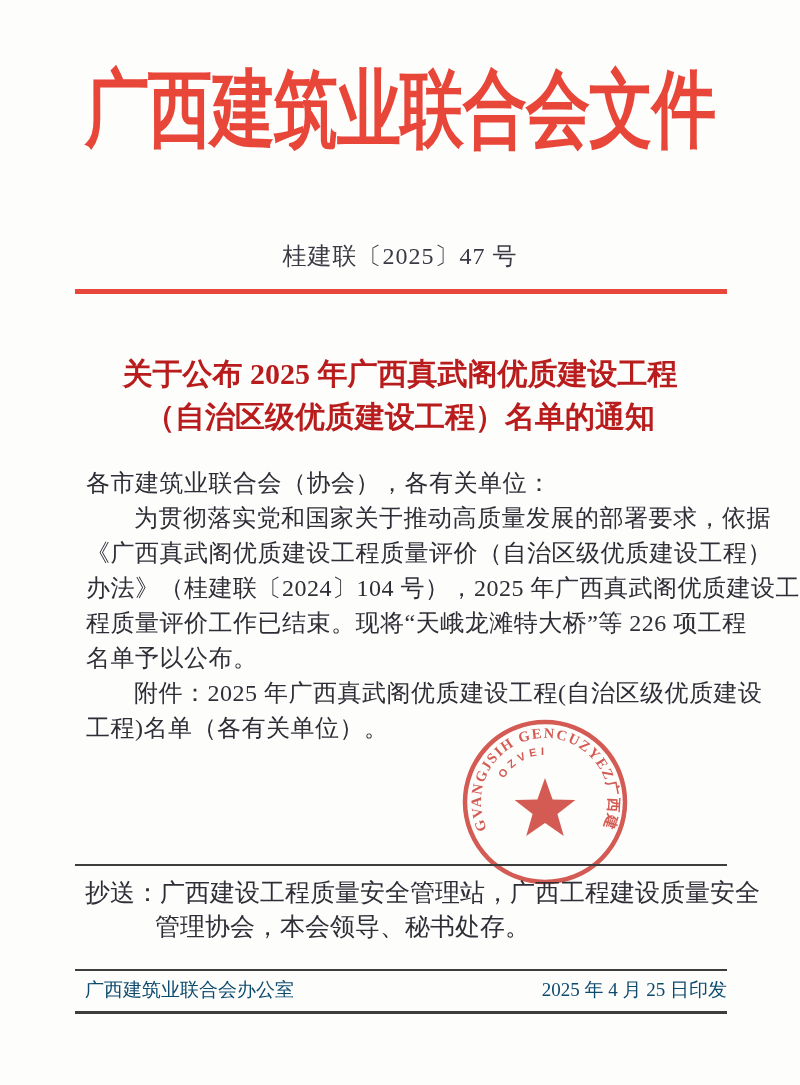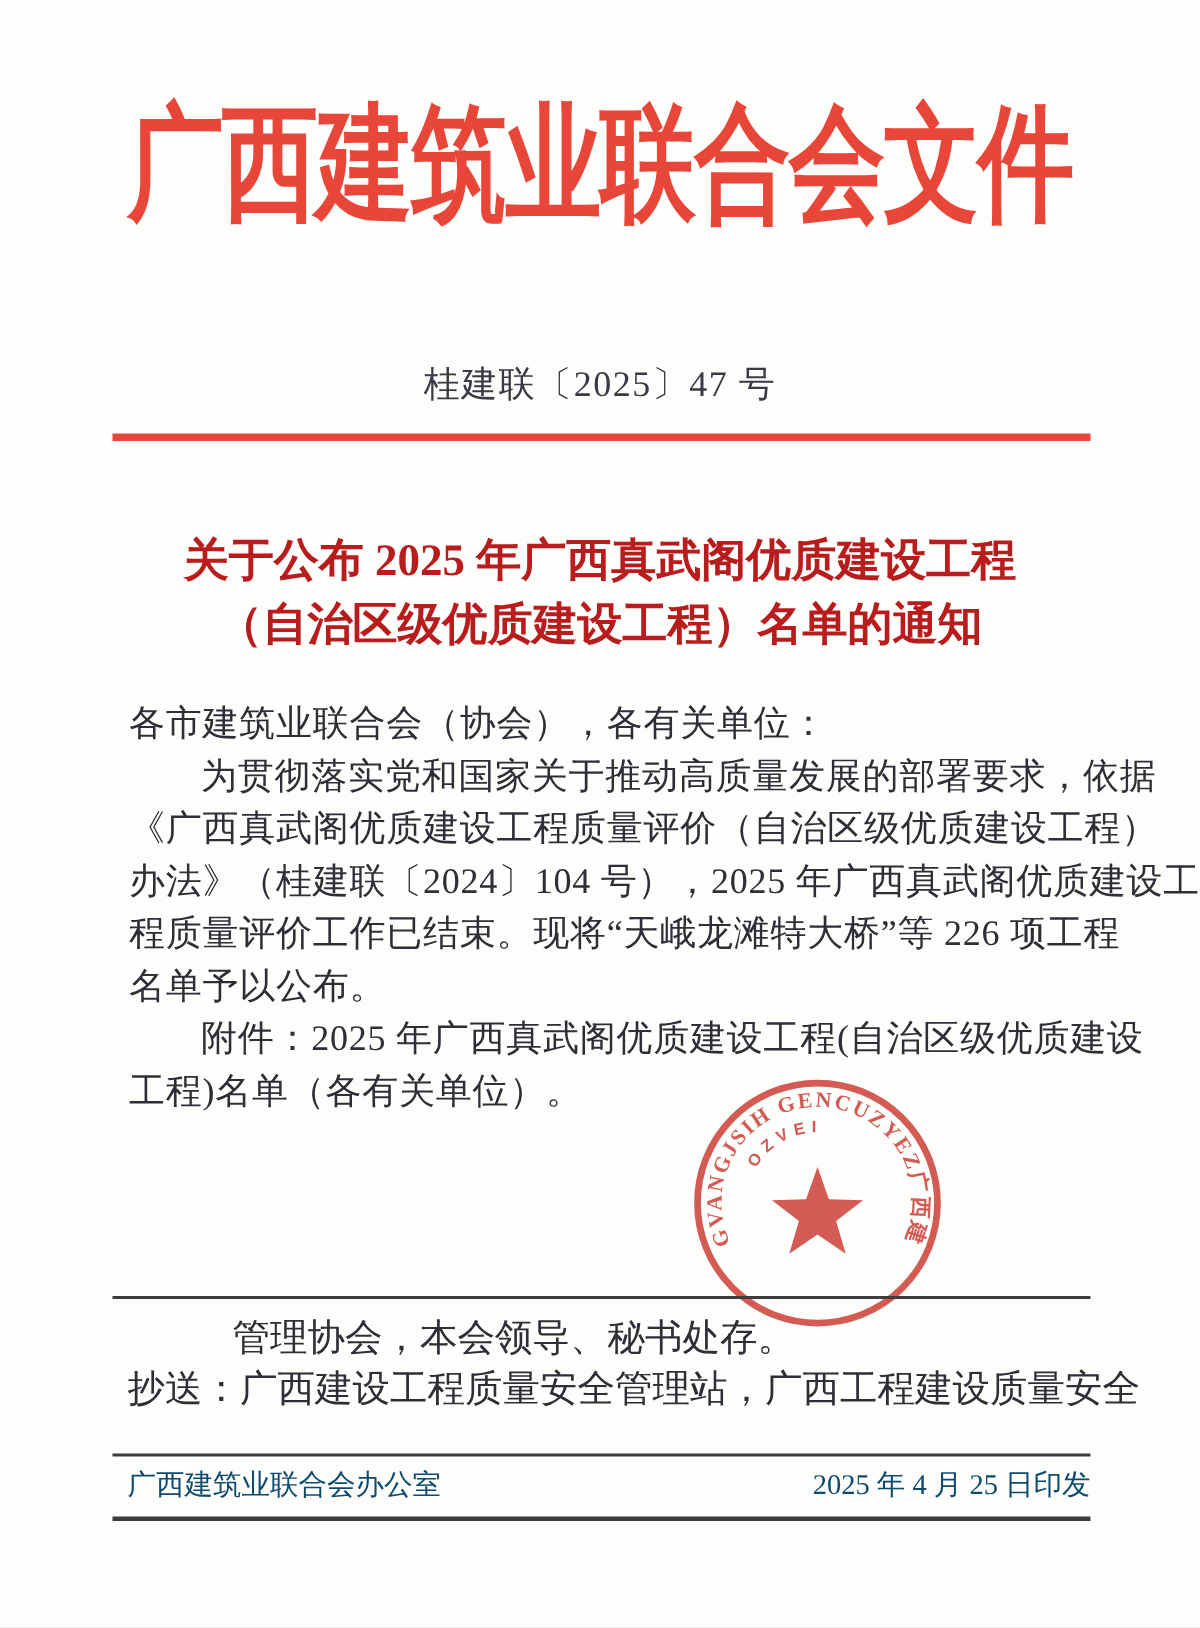--- a/index.html
+++ b/index.html
@@ -145,22 +145,22 @@
     </text>
     <text font-size="11" font-weight="bold" fill="#d0453c" letter-spacing="4" font-family="'Liberation Sans','DejaVu Sans',sans-serif">
       <textPath href="#sealInnerArc" startOffset="12%">OZVEI</textPath>
     </text>
     <polygon fill="#d0453c" points="100,76 107.6,97.5 130.4,98.1 112.4,112 118.8,133.9 100,121 81.2,133.9 87.6,112 69.6,98.1 92.4,97.5"></polygon>
   </svg>
 
   <div class="sep sep1"></div>
 
   <div class="cc-block">
+    <div class="cc-line">抄送：广西建设工程质量安全管理站，广西工程建设质量安全</div>
     <div class="cc-line cc-cont">管理协会，本会领导、秘书处存。</div>
-    <div class="cc-line">抄送：广西建设工程质量安全管理站，广西工程建设质量安全</div>
   </div>
 
   <div class="sep sep2"></div>
 
   <div class="footer-row">
     <div>广西建筑业联合会办公室</div>
     <div>2025 年 4 月 25 日印发</div>
   </div>
 
   <div class="sep sep3"></div>

